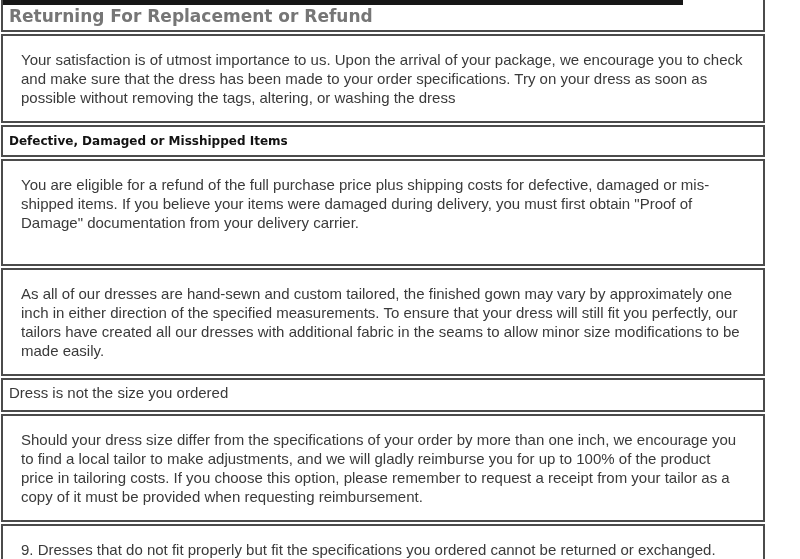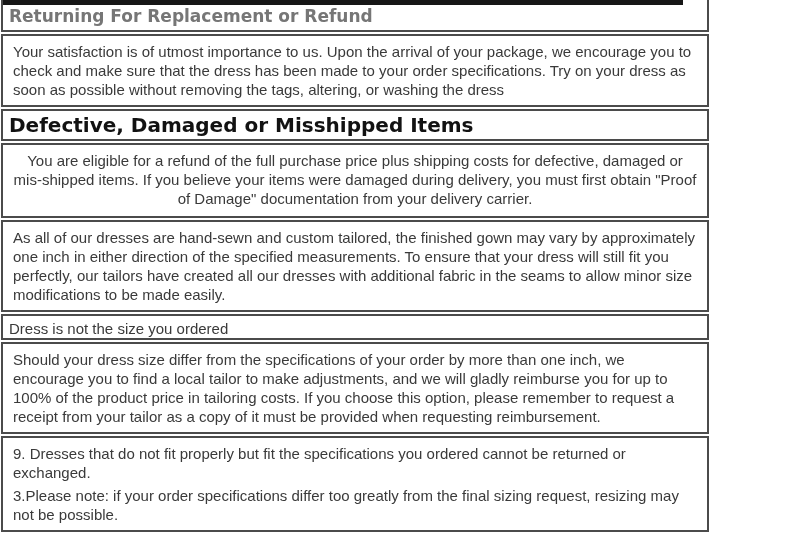--- a/index.html
+++ b/index.html
@@ -4,21 +4,21 @@
 <style>
   html, body { margin: 0; padding: 0; background: #ffffff; }
   body { width: 800px; font-family: "Liberation Sans", sans-serif; }
   .doc { width: 796px; margin: 0 auto 0 1px; }
 
   .box {
     border: 2px solid #4b4b4b;
     background: #ffffff;
     margin-bottom: 2px;
     box-sizing: border-box;
-    width: 708px;
+    width: 764px;
   }
 
   .title-box {
     position: relative;
     border-top: none;
     padding: 7px 6px 4px 6px;
   }
   .title-top-bar {
     position: absolute;
     top: 0; left: 0;
@@ -33,41 +33,41 @@
     line-height: 19px;
     color: #767676;
     letter-spacing: 0px;
   }
 
   .heading-box { padding: 5px 6px 4px 6px; }
   .heading-box h2 {
     margin: 0;
     font-family: "DejaVu Sans", sans-serif;
     font-weight: bold;
-    font-size: 20px;
+    font-size: 12px;
     line-height: 19px;
     color: #121212;
   }
 
-  .subheading-box { padding: 3px 6px 0 6px; }
+  .subheading-box { padding: 3px 6px 8px 6px; }
   .subheading-box p {
     margin: 0;
     font-size: 15px;
     line-height: 19px;
     color: #3a3a3a;
   }
 
   .body-box { padding: 2px 6px 2px 6px; }
   .body-box p {
-    margin: 4px;
+    margin: 12px;
     font-size: 15px;
     line-height: 19px;
     color: #3a3a3a;
   }
-  .body-box.pad-bottom { padding-bottom: 4px; text-align: center; }
+  .body-box.pad-bottom { padding-bottom: 20px; }
 </style>
 </head>
 <body>
 
 <div class="doc">
 
   <div class="box title-box">
     <div class="title-top-bar"></div>
     <h1 class="page-title">Returning For Replacement or Refund</h1>
   </div>

